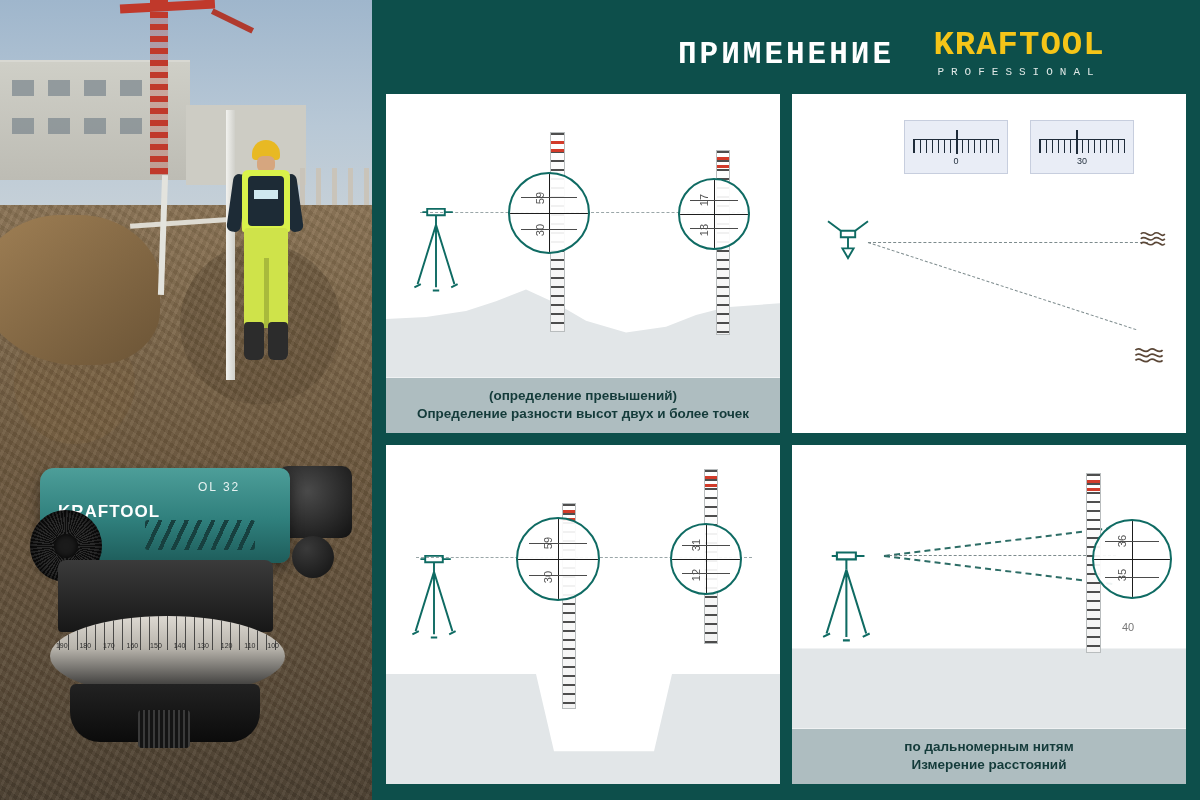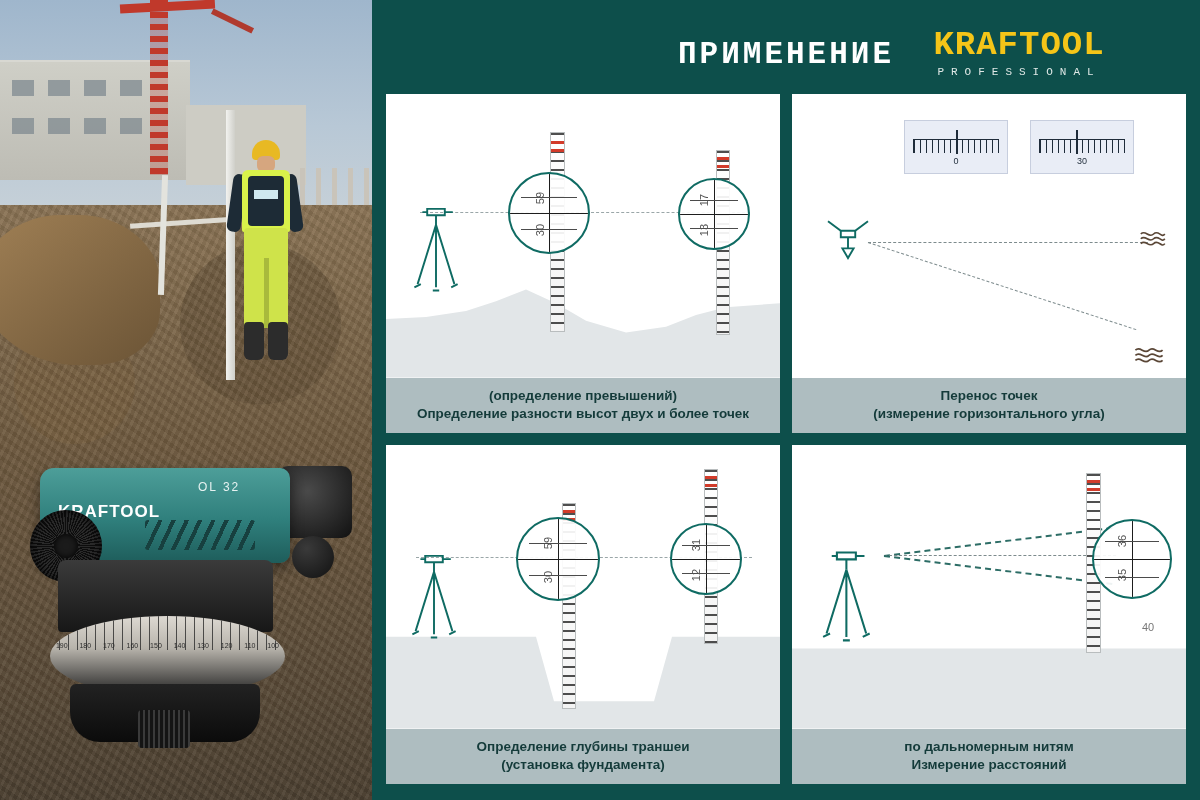--- a/index.html
+++ b/index.html
@@ -487,24 +487,20 @@
             </g>
           </svg>
           <svg viewBox="0 0 40 40" style="position:absolute;left:340px;top:246px;width:34px;height:34px">
             <g stroke="#5a4636" stroke-width="2" fill="none">
               <path d="M4,12 C10,6 14,18 20,12 C26,6 30,18 36,12"></path>
               <path d="M4,18 C10,12 14,24 20,18 C26,12 30,24 36,18"></path>
               <path d="M4,24 C10,18 14,30 20,24 C26,18 30,30 36,24"></path>
             </g>
           </svg>
         </div>
-        <div class="card-caption">
-          <span>Перенос точек</span>
-          <span>(измерение горизонтального угла)</span>
-        </div>
       </div>
 
       <div class="card">
         <div class="card-illus">
           <svg viewBox="0 0 394 290" preserveAspectRatio="none" style="position:absolute;inset:0;width:100%;height:100%">
             <path class="terr-fill" d="M0,196 L150,196 L168,262 L268,262 L286,196 L394,196 L394,290 L0,290 Z"></path>
           </svg>
 
           <div class="sight-line" style="left:30px; top:112px; width:336px;"></div>
 
@@ -537,24 +533,20 @@
           </div>
           <div class="scope-circle" style="left:284px; top:78px; width:72px; height:72px;">
             <div class="cross-h"></div>
             <div class="cross-v"></div>
             <div class="stadia" style="top:30%;"></div>
             <div class="stadia" style="top:70%;"></div>
             <span style="position:absolute;left:18px;top:14px;font-size:11px;color:#555;transform:rotate(-90deg)">31</span>
             <span style="position:absolute;left:18px;top:44px;font-size:11px;color:#555;transform:rotate(-90deg)">12</span>
           </div>
         </div>
-        <div class="card-caption">
-          <span>Определение глубины траншеи</span>
-          <span>(установка фундамента)</span>
-        </div>
       </div>
 
       <div class="card">
         <div class="card-illus">
           <svg viewBox="0 0 394 290" preserveAspectRatio="none" style="position:absolute;inset:0;width:100%;height:100%">
             <path class="terr-fill" d="M0,208 L394,208 L394,290 L0,290 Z"></path>
           </svg>
 
           <svg viewBox="0 0 90 130" style="position:absolute;left:24px;top:92px;width:78px;height:112px">
             <g stroke="#0f6b63" stroke-width="2.4" fill="none">
@@ -576,21 +568,21 @@
           </div>
 
           <div class="scope-circle" style="left:300px; top:74px; width:80px; height:80px;">
             <div class="cross-h"></div>
             <div class="cross-v"></div>
             <div class="stadia" style="top:26%;"></div>
             <div class="stadia" style="top:74%;"></div>
             <span style="position:absolute;left:22px;top:14px;font-size:11px;color:#555;transform:rotate(-90deg)">36</span>
             <span style="position:absolute;left:22px;top:48px;font-size:11px;color:#555;transform:rotate(-90deg)">35</span>
           </div>
-          <span style="position:absolute;left:350px;top:176px;font-size:11px;color:#777">40</span>
+          <span style="position:absolute;left:330px;top:176px;font-size:11px;color:#777">40</span>
         </div>
         <div class="card-caption">
           <span>по дальномерным нитям</span>
           <span>Измерение расстояний</span>
         </div>
       </div>
 
     </div>
   </div>
 </div>

